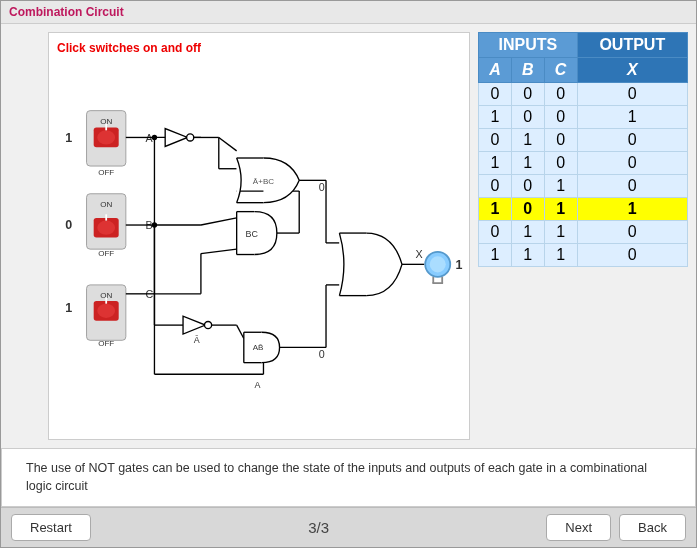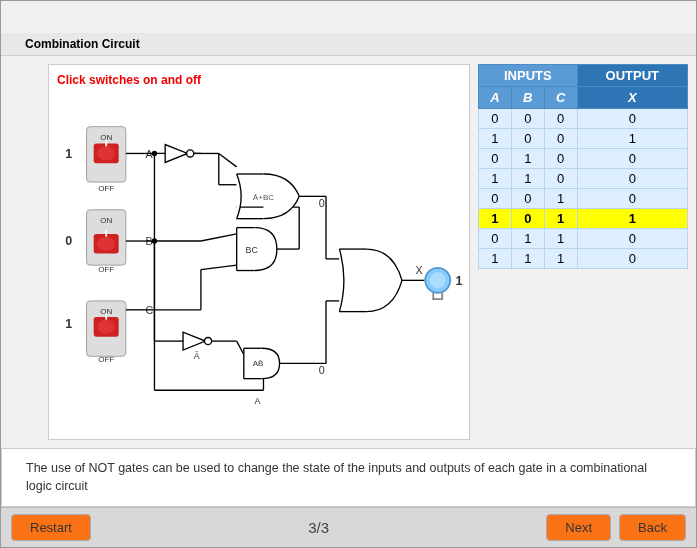--- a/index.html
+++ b/index.html
@@ -17,25 +17,24 @@
       width: 697px;
       height: 548px;
       background: #f0f0f0;
       border: 1px solid #999;
       display: flex;
       flex-direction: column;
     }
     .title-bar {
       background: #e8e8e8;
       border-bottom: 1px solid #ccc;
-      padding: 4px 24px;
+      padding: 4px 8px;
       font-size: 12px;
       font-weight: bold;
-      color: #000000;
-      margin-top: 32px;
+      color: #be185d;
     }
     .main-content {
       display: flex;
       flex: 1;
       padding: 8px;
       gap: 8px;
       overflow: hidden;
       margin-left: 39px;
     }
     .circuit-area {
@@ -69,21 +68,21 @@
     .boolean-expr .expr-line1 {
       color: #333;
     }
     .boolean-expr .expr-line2 {
       font-size: 13px;
       color: #333;
     }
     .truth-table {
       border-collapse: collapse;
       width: 100%;
-      font-size: 13px;
+      font-size: 16px;
     }
     .truth-table th {
       background: #5b9bd5;
       color: white;
       padding: 3px 0;
       text-align: center;
       border: 1px solid #4a8bc4;
     }
     .truth-table td {
       text-align: center;
@@ -115,21 +114,21 @@
       padding: 6px 10px;
       display: flex;
       align-items: center;
       justify-content: space-between;
     }
     .footer-center {
       font-size: 15px;
       color: #444;
     }
     .footer-btn {
-      background: #f97316;
+      background: #ffffff;
       border: 1px solid #aaa;
       border-radius: 4px;
       padding: 5px 18px;
       font-size: 13px;
       cursor: pointer;
       color: #333;
     }
     .footer-right {
       display: flex;
       gap: 8px;

